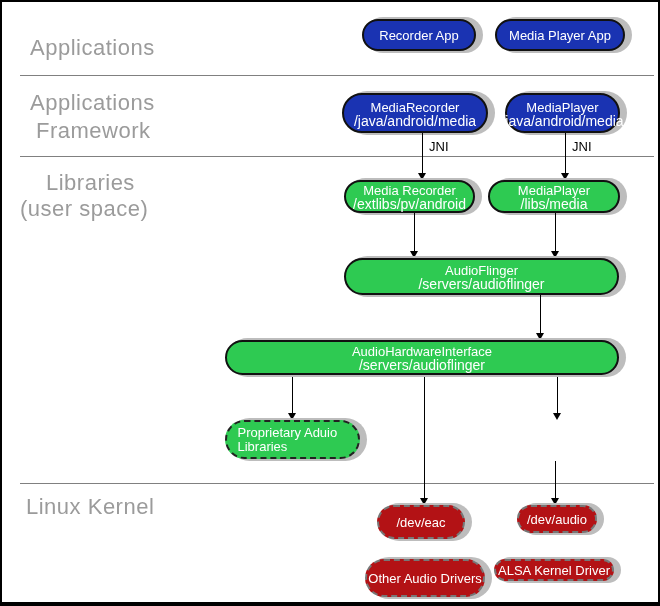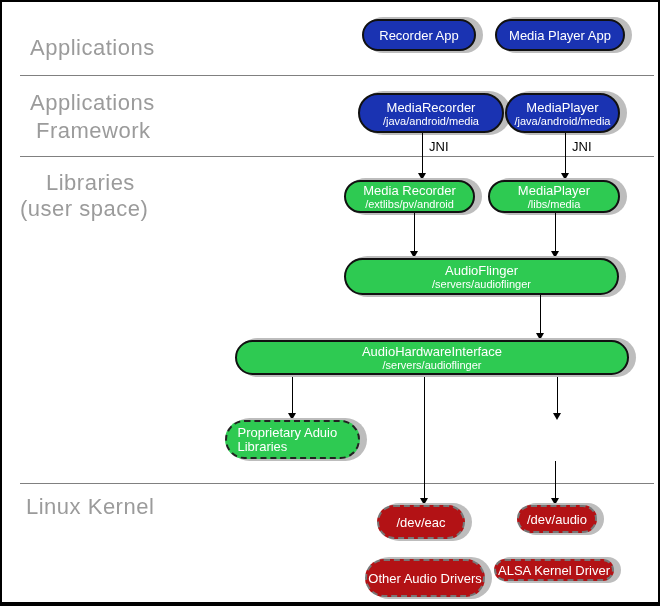--- a/index.html
+++ b/index.html
@@ -13,21 +13,21 @@
     white-space:nowrap;letter-spacing:.5px;
   }
   .divider{position:absolute;left:18px;width:634px;height:1px;background:var(--divider-gray);}
   .pill{
     position:absolute;box-sizing:border-box;border-radius:20px;
     color:#fff;border:2px solid #111;
     box-shadow:5px 0 0 2px var(--shadow-gray);
     display:flex;flex-direction:column;justify-content:center;align-items:center;
   }
   .pill .t{font-size:13px;line-height:15px;}
-  .pill .s{font-size:11px;line-height:12px;}
+  .pill .s{font-size:14px;line-height:12px;}
   .blue{background:var(--node-blue);}
   .green{background:var(--node-green);}
   .green-dashed{background:var(--node-green);border:2px dashed #222;}
   .red-dashed{background:var(--node-red);border:2px dashed #777;}
   .vline{position:absolute;width:1px;background:#000;}
   .ahead{position:absolute;width:0;height:0;border-left:4px solid transparent;
     border-right:4px solid transparent;border-top:7px solid #000;}
   .jni{position:absolute;color:#000;font-size:13px;}
   .wrap2{width:110px;white-space:normal;}
 </style>
@@ -47,21 +47,21 @@
   <div class="divider" style="top:154px;"></div>
   <div class="divider" style="top:481px;"></div>
 
   <div class="pill blue" style="left:360px;top:17px;width:114px;height:32px;">
     <div class="t">Recorder App</div>
   </div>
   <div class="pill blue" style="left:493px;top:17px;width:130px;height:32px;">
     <div class="t">Media Player App</div>
   </div>
 
-  <div class="pill blue" style="left:356px;top:91px;width:146px;height:40px;">
+  <div class="pill blue" style="left:340px;top:91px;width:146px;height:40px;">
     <div class="t">MediaRecorder</div>
     <div class="s">/java/android/media</div>
   </div>
   <div class="pill blue" style="left:503px;top:91px;width:115px;height:40px;">
     <div class="t">MediaPlayer</div>
     <div class="s">/java/android/media</div>
   </div>
 
   <div class="vline" style="left:420px;top:131px;height:40px;"></div>
   <div class="ahead" style="left:416px;top:171px;"></div>
@@ -85,21 +85,21 @@
   <div class="ahead" style="left:549px;top:249px;"></div>
 
   <div class="pill green" style="left:342px;top:256px;width:275px;height:37px;">
     <div class="t">AudioFlinger</div>
     <div class="s">/servers/audioflinger</div>
   </div>
 
   <div class="vline" style="left:538px;top:293px;height:38px;"></div>
   <div class="ahead" style="left:534px;top:331px;"></div>
 
-  <div class="pill green" style="left:233px;top:338px;width:394px;height:35px;">
+  <div class="pill green" style="left:223px;top:338px;width:394px;height:35px;">
     <div class="t">AudioHardwareInterface</div>
     <div class="s">/servers/audioflinger</div>
   </div>
 
   <div class="vline" style="left:290px;top:375px;height:36px;"></div>
   <div class="ahead" style="left:286px;top:411px;"></div>
   <div class="vline" style="left:422px;top:375px;height:121px;"></div>
   <div class="ahead" style="left:418px;top:496px;"></div>
   <div class="vline" style="left:555px;top:375px;height:36px;"></div>
   <div class="ahead" style="left:551px;top:411px;"></div>

